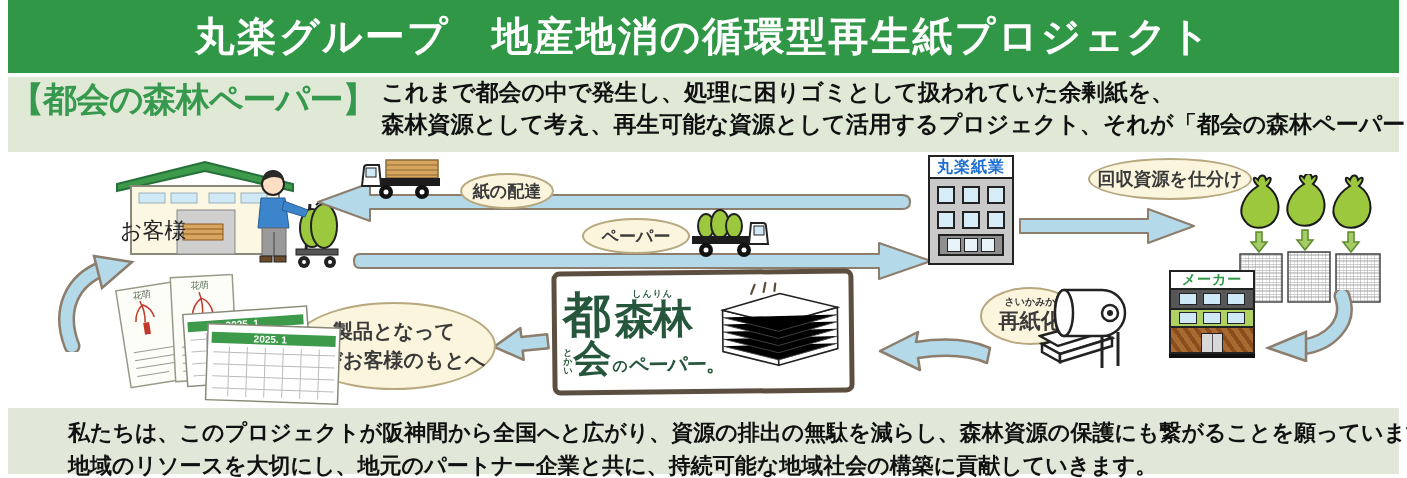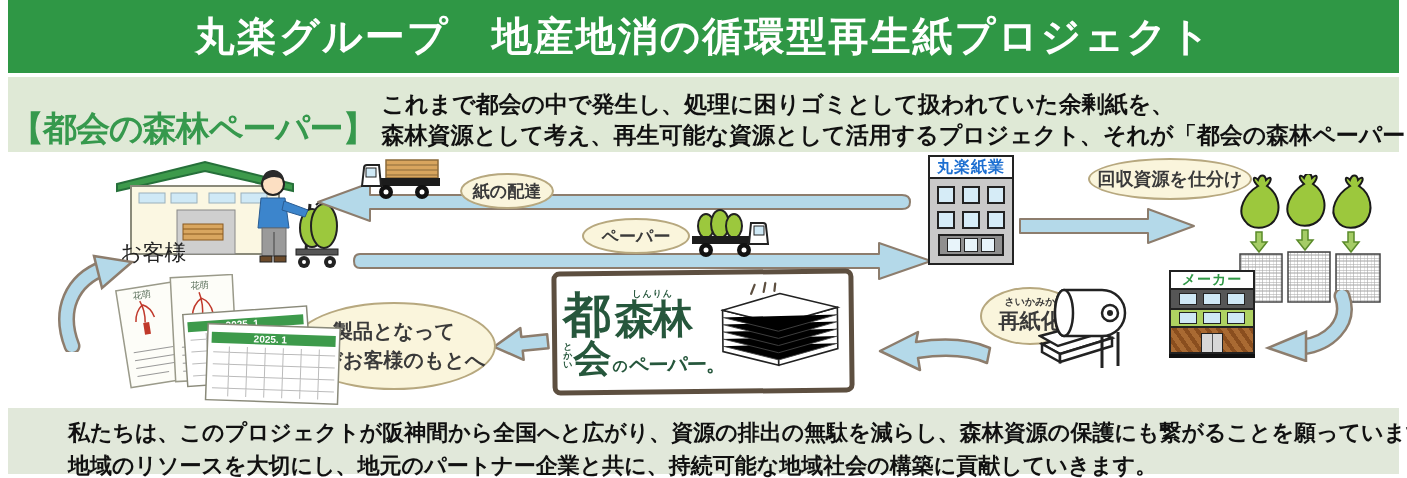--- a/index.html
+++ b/index.html
@@ -14,21 +14,21 @@
     left:8px;top:0;width:1391px;height:73px;background:#2f9745;
     display:flex;align-items:center;justify-content:center;
   }
   .header-title{
     color:#ffffff;font-size:40px;font-weight:bold;letter-spacing:2px;white-space:nowrap;
   }
 
   
   .intro-band{
     left:8px;top:77px;width:1391px;height:75px;background:#dfe9d6;
-    display:flex;align-items:flex-end;
+    display:flex;align-items:flex-start;
   }
   .intro-label{
     color:#36994d;font-size:34px;font-weight:bold;white-space:nowrap;
     margin-left:2px;letter-spacing:-1px;flex:0 0 auto;
   }
   .intro-text{
     color:#111;font-size:23px;font-weight:bold;line-height:1.38;margin-left:6px;white-space:nowrap;
   }
 
   
@@ -80,21 +80,21 @@
   .logo-box{
     width:302px;height:124px;background:#fff;border:5px solid #5d4f40;border-radius:8px;
     transform:rotate(-0.6deg);box-sizing:border-box;display:flex;align-items:center;padding:4px 6px;
   }
   .logo-txt{color:#26573c;font-weight:bold;line-height:1;width:158px;}
   .logo-row{display:flex;align-items:flex-end;}
   .logo-char-to{font-size:48px;}
   .logo-col{display:flex;flex-direction:column;align-items:center;margin-left:4px;}
   .logo-ruby{font-size:9px;letter-spacing:1px;}
   .logo-word-shinrin{font-size:40px;letter-spacing:-2px;}
-  .logo-ruby2{font-size:9px;align-self:flex-end;margin-bottom:8px;}
+  .logo-ruby2{font-size:9px;align-self:flex-end;margin-bottom:2px;}
   .logo-char-kai{font-size:38px;margin-left:1px;}
   .logo-char-no{font-size:15px;margin:0 1px 4px 1px;}
   .logo-word-paper{font-size:20px;letter-spacing:-1px;margin-bottom:2px;white-space:nowrap;}
 
   .product-oval{font-size:20px;line-height:1.45;}
 
   .footer-band{
     left:8px;top:408px;width:1391px;height:66px;background:#e1e8da;
     color:#111;font-weight:bold;font-size:22px;line-height:1.3;
     padding:11px 0 0 60px;box-sizing:border-box;
@@ -122,21 +122,21 @@
     <polygon points="2,26 90,4 178,26 178,33 90,13 2,33" fill="#3d9a4b" stroke="#26703a" stroke-width="2"></polygon>
     <rect x="16" y="28" width="148" height="68" fill="#fbf7e2" stroke="#8a8a7a" stroke-width="2"></rect>
     <rect x="24" y="35" width="26" height="10" fill="#cfe9f6" stroke="#9ab0bb"></rect>
     <rect x="56" y="35" width="26" height="10" fill="#cfe9f6" stroke="#9ab0bb"></rect>
     <rect x="94" y="35" width="26" height="10" fill="#cfe9f6" stroke="#9ab0bb"></rect>
     <rect x="126" y="35" width="26" height="10" fill="#cfe9f6" stroke="#9ab0bb"></rect>
     <rect x="62" y="52" width="58" height="44" fill="#cfcfcf" stroke="#888"></rect>
     <rect x="68" y="66" width="40" height="16" fill="#d9a65f" stroke="#8a5a20"></rect>
     <path d="M68 71 H108 M68 76 H108" stroke="#8a5a20" stroke-width="1"></path>
   </svg>
-  <div class="abs plain-label" style="left:120px;top:86px">お客様</div>
+  <div class="abs plain-label" style="left:120px;top:64px">お客様</div>
 
   <svg class="abs" style="left:246px;top:18px" width="95" height="110" viewBox="0 0 95 110">
     <line x1="64" y1="34" x2="60" y2="80" stroke="#222" stroke-width="3"></line>
     <rect x="50" y="79" width="42" height="6" fill="#555" stroke="#222"></rect>
     <circle cx="58" cy="92" r="6" fill="#222"></circle>
       <circle cx="58" cy="92" r="2" fill="#fff"></circle>
     <circle cx="84" cy="92" r="6" fill="#222"></circle>
       <circle cx="84" cy="92" r="2" fill="#fff"></circle>
     <ellipse cx="66" cy="58" rx="12" ry="19" fill="#9cc83d" stroke="#222" stroke-width="2"></ellipse>
     <ellipse cx="78" cy="56" rx="13" ry="22" fill="#9cc83d" stroke="#222" stroke-width="2"></ellipse>

